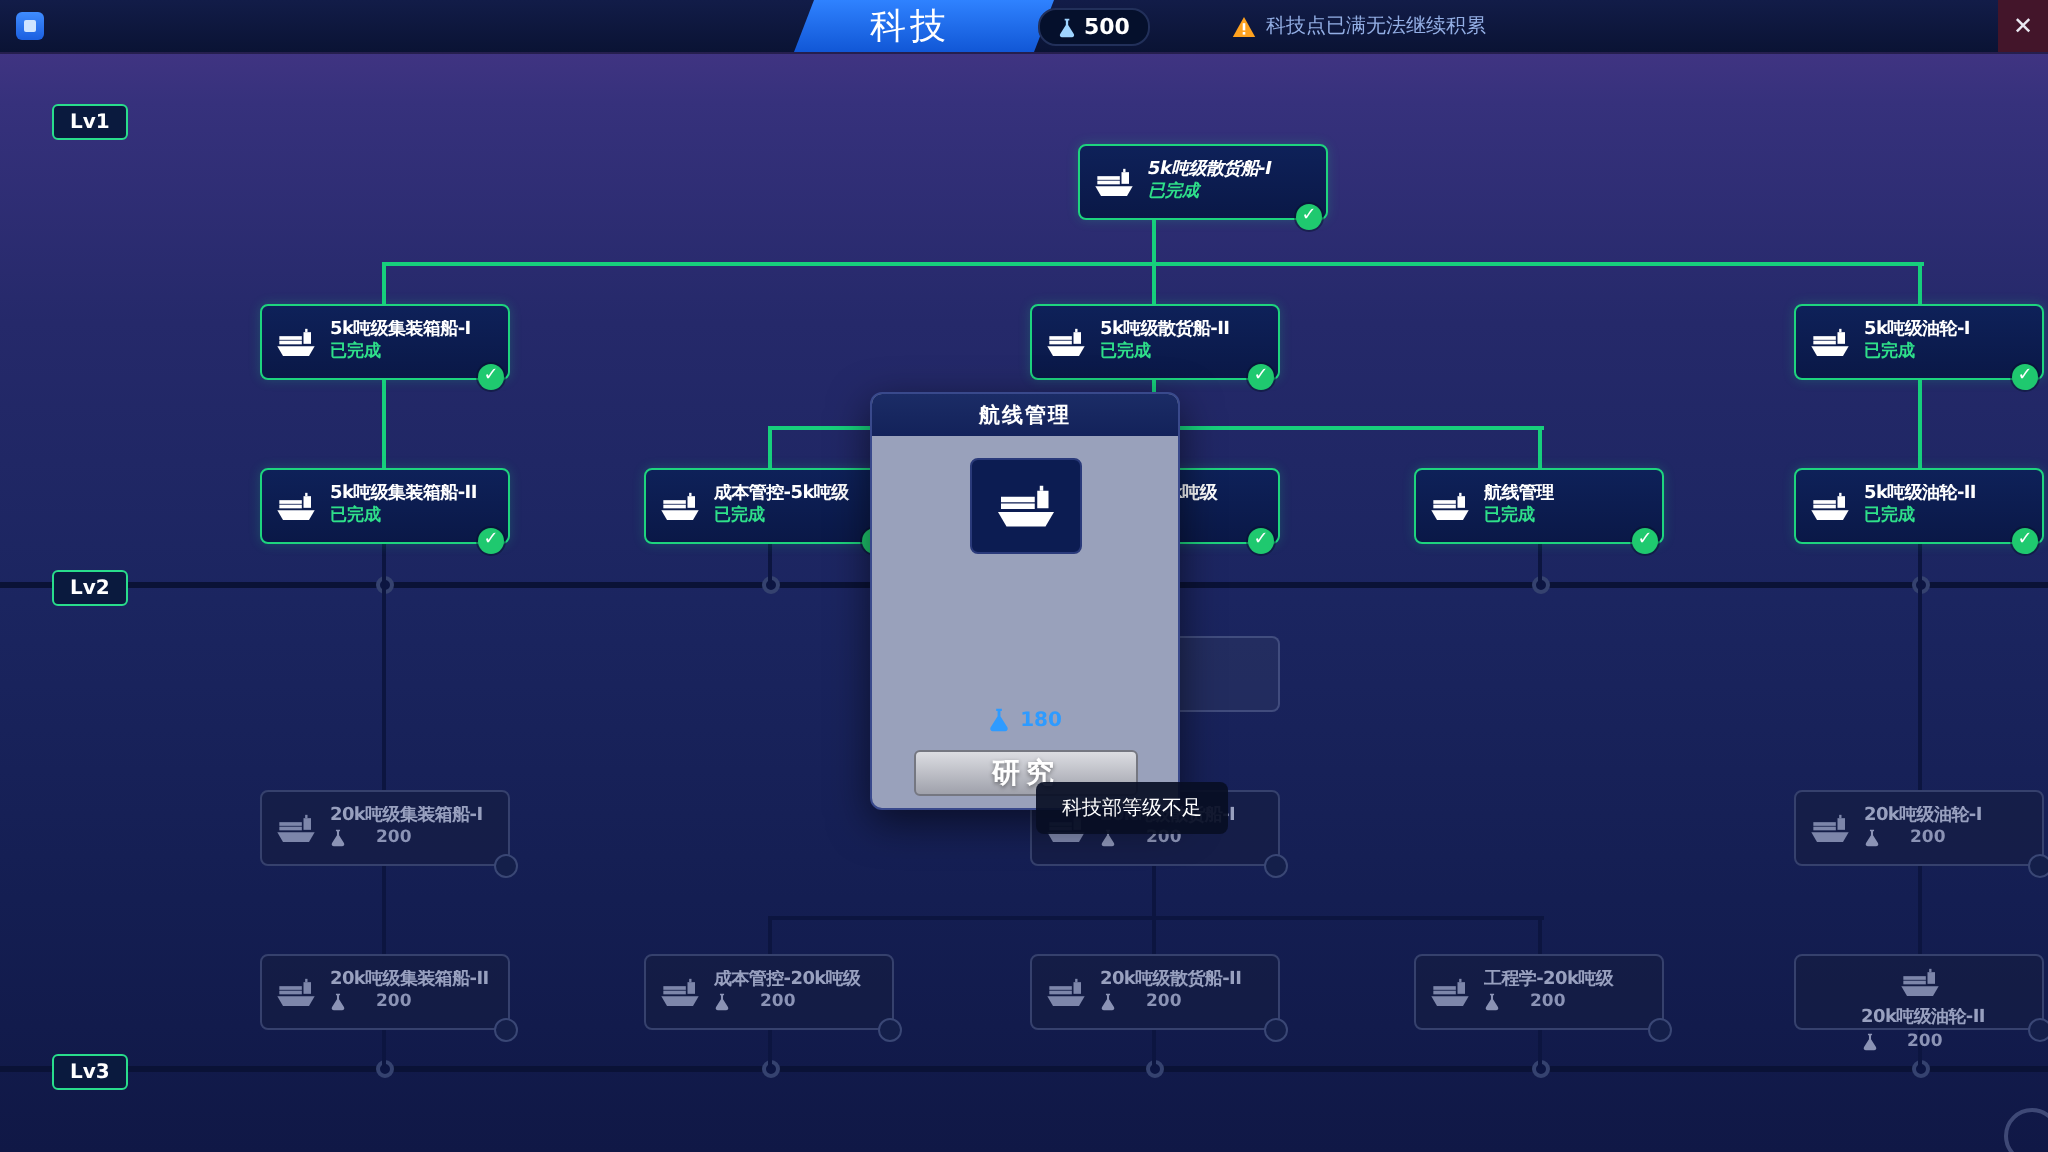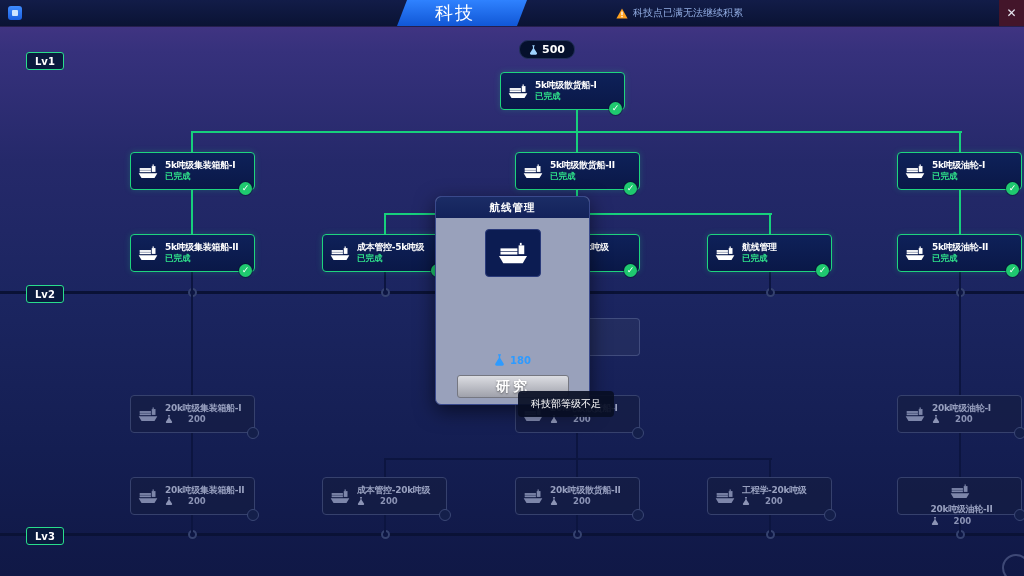--- a/index.html
+++ b/index.html
@@ -12,21 +12,21 @@
   .app-icon{position:absolute;left:8px;top:6px;width:14px;height:14px;border-radius:3px;
     background:linear-gradient(180deg,#3f8cff,#1b5fe0);}
   .app-icon:after{content:"";position:absolute;left:4px;top:4px;width:6px;height:6px;background:#cfe4ff;border-radius:1px;}
   .tab-ribbon{position:absolute;left:397px;top:0;width:130px;height:26px;
     background:linear-gradient(180deg,#2f82ff,#1157d6);
     clip-path:polygon(10px 0,100% 0,calc(100% - 10px) 100%,0 100%);
     display:flex;align-items:center;justify-content:center;}
   .tab-ribbon span{color:#fff;font-size:18px;font-weight:normal;letter-spacing:2px;padding-right:14px;}
   .points-pill{position:absolute;left:519px;top:4px;height:17px;border-radius:9px;
     background:#05102c;border:1px solid #22305a;display:flex;align-items:center;gap:4px;
-    padding:0 9px;color:#fff;font-size:11px;font-weight:bold;margin-top:36px;}
+    padding:0 9px;color:#fff;font-size:11px;font-weight:bold;}
   .points-pill svg{width:9px;height:12px;color:#9fd4ff;}
   .warn{position:absolute;left:616px;top:6px;display:flex;align-items:center;gap:5px;
     color:#93aee4;font-size:10px;}
   .warn svg{width:12px;height:11px;}
   .close-btn{position:absolute;right:0;top:0;width:25px;height:26px;background:#43152a;
     color:#e9e9f2;font-size:12px;display:flex;align-items:center;justify-content:center;cursor:pointer;}
   
   .lvl-line{position:absolute;left:0;width:1024px;height:3px;background:#0a1236;z-index:2;}
   .lvl-pill{position:absolute;left:26px;height:16px;padding:0 8px;border-radius:3px;
     background:#0a1a3e;border:1px solid #29dd8c;color:#fff;font-size:10px;font-weight:bold;
@@ -125,21 +125,21 @@
       <div class="ring" style="left: 188px; top: 288px;"></div>
       <div class="ring" style="left: 381px; top: 288px;"></div>
       <div class="ring" style="left: 573px; top: 288px;"></div>
       <div class="ring" style="left: 766px; top: 288px;"></div>
       <div class="ring" style="left: 956px; top: 288px;"></div>
       <div class="ring" style="left: 188px; top: 530px;"></div>
       <div class="ring" style="left: 381px; top: 530px;"></div>
       <div class="ring" style="left: 573px; top: 530px;"></div>
       <div class="ring" style="left: 766px; top: 530px;"></div>
       <div class="ring" style="left: 956px; top: 530px;"></div>
-      <div class="node completed" style="left: 500px; top: 72px;">
+      <div class="node completed" style="left: 539px; top: 72px; font-style: italic;">
         <span class="icon">
           <svg viewBox="0 0 24 18" width="20" height="15" fill="currentColor">
             <rect x="16.5" y="2.5" width="4.5" height="7"></rect>
             <rect x="17.5" y="0.5" width="1.4" height="2"></rect>
             <rect x="2" y="7.6" width="13.5" height="2.2"></rect>
             <rect x="2" y="4.9" width="13.5" height="2.2"></rect>
             <path d="M0.8 11 H23.2 L19.8 16.8 H4.2 Z"></path>
           </svg>
         </span>
         <span class="txt">

